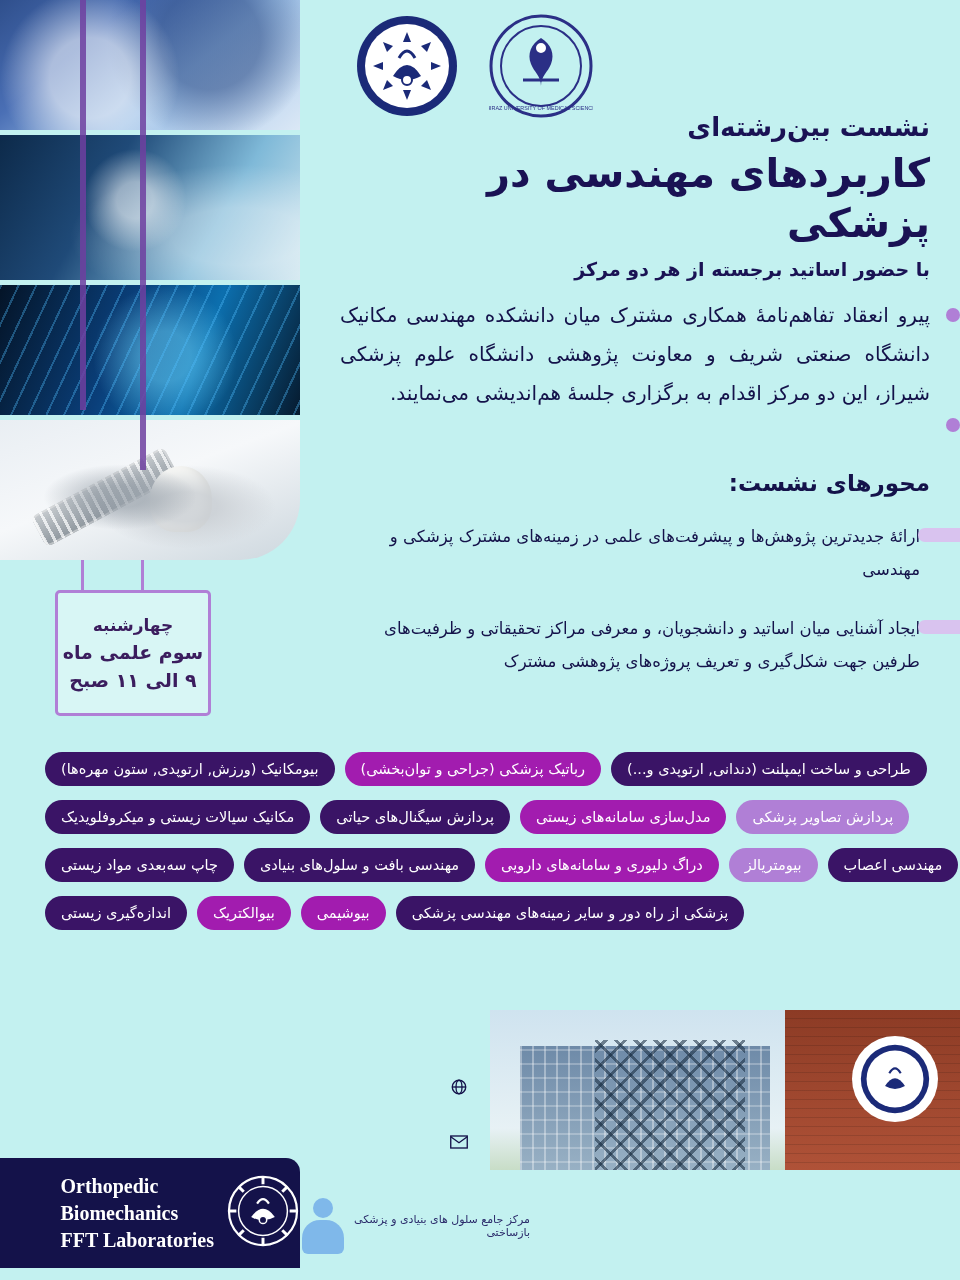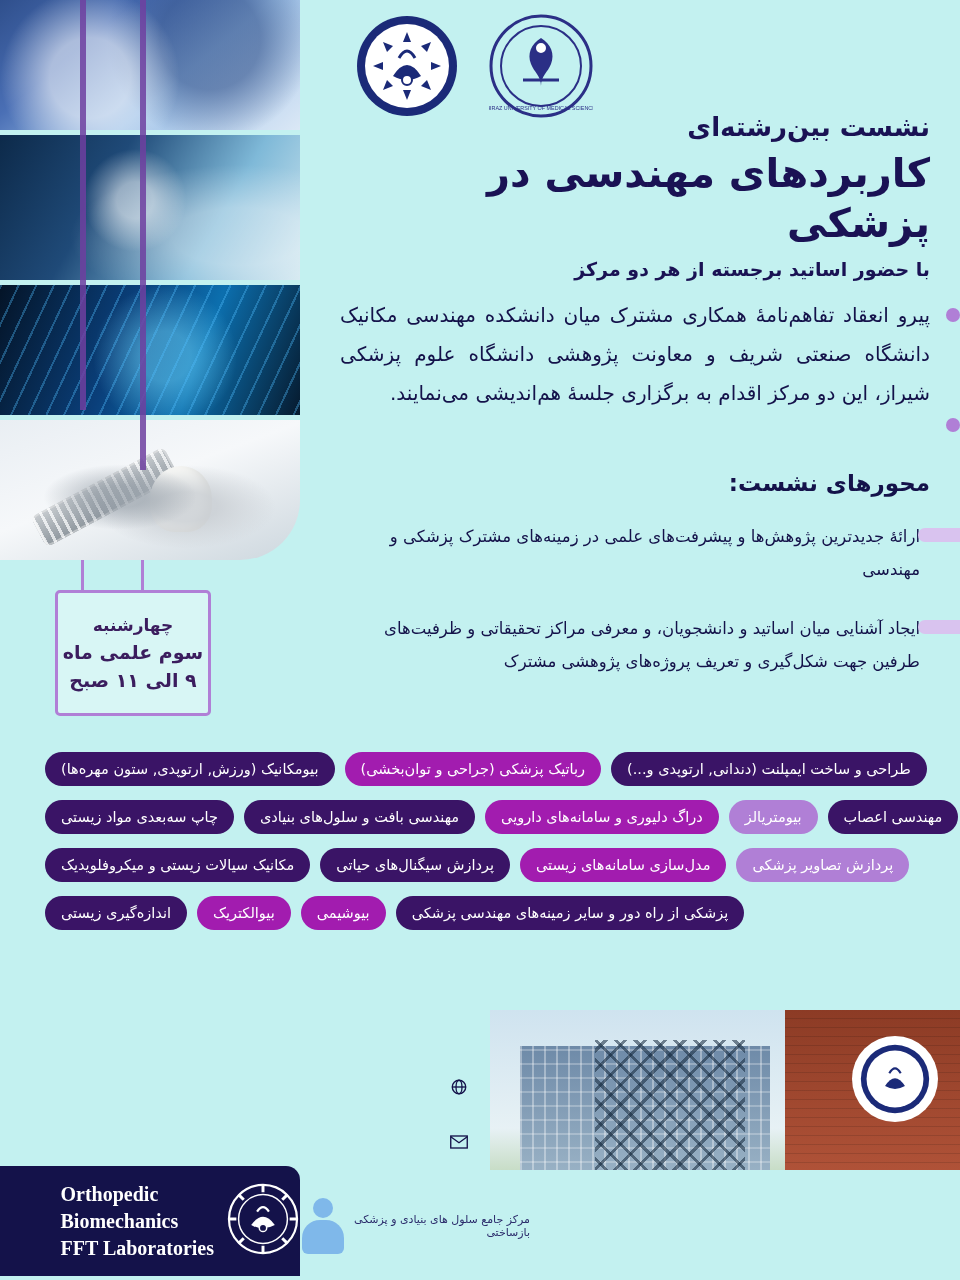--- a/index.html
+++ b/index.html
@@ -100,21 +100,21 @@
     background:radial-gradient(circle at 10% 60%,#f0a02a 0 4px,transparent 5px),
                radial-gradient(circle at 22% 40%,#e8621f 0 4px,transparent 5px),
                radial-gradient(circle at 34% 70%,#f2b431 0 4px,transparent 5px),
                radial-gradient(circle at 48% 45%,#e8621f 0 4px,transparent 5px),
                radial-gradient(circle at 60% 65%,#f0a02a 0 4px,transparent 5px),
                radial-gradient(circle at 74% 42%,#f2b431 0 4px,transparent 5px),
                radial-gradient(circle at 88% 62%,#e8621f 0 4px,transparent 5px);}
 
   
   .bottombar{position:absolute;left:0;bottom:0;width:960px;height:110px;background:#c3f1f0;}
-  .labbox{position:absolute;left:0;bottom:4px;width:300px;height:110px;background:#14124a;border-top-right-radius:14px;
+  .labbox{position:absolute;left:0;bottom:12px;width:300px;height:110px;background:#14124a;border-top-right-radius:14px;
           display:flex;align-items:center;gap:12px;padding-left:16px;box-sizing:border-box;}
   .lab-text{color:#fff;text-align:left;direction:ltr;line-height:1.35;}
   .lab-text .l{font-size:20px;font-weight:bold;font-family:"Liberation Serif",serif;}
   .centerlogo{position:absolute;left:300px;bottom:14px;width:230px;height:80px;display:flex;align-items:center;justify-content:center;gap:10px;}
   .fa-seal-text{font-size:11px;color:#2b2b6b;}
   .person{width:46px;height:56px;position:relative;}
   .person .hd{position:absolute;left:13px;top:0;width:20px;height:20px;border-radius:50%;background:#7fb8ea;}
   .person .bd{position:absolute;left:2px;top:22px;width:42px;height:34px;border-radius:18px 18px 6px 6px;background:#7fb8ea;}
 </style>
 </head>
@@ -204,31 +204,31 @@
     </div>
   </div>
 
   <div class="chips">
     <div class="chip-row">
       <span class="chip c-dark">بیومکانیک (ورزش, ارتوپدی, ستون مهره‌ها)</span>
       <span class="chip c-mid">رباتیک پزشکی (جراحی و توان‌بخشی)</span>
       <span class="chip c-dark">طراحی و ساخت ایمپلنت (دندانی, ارتوپدی و...)</span>
     </div>
     <div class="chip-row">
+      <span class="chip c-dark">مکانیک سیالات زیستی و میکروفلویدیک</span>
+      <span class="chip c-dark">پردازش سیگنال‌های حیاتی</span>
+      <span class="chip c-mid">مدل‌سازی سامانه‌های زیستی</span>
+      <span class="chip c-light">پردازش تصاویر پزشکی</span>
+    </div>
+    <div class="chip-row">
       <span class="chip c-dark">چاپ سه‌بعدی مواد زیستی</span>
       <span class="chip c-dark">مهندسی بافت و سلول‌های بنیادی</span>
       <span class="chip c-mid">دراگ دلیوری و سامانه‌های دارویی</span>
       <span class="chip c-light">بیومتریالز</span>
       <span class="chip c-dark">مهندسی اعصاب</span>
-    </div>
-    <div class="chip-row">
-      <span class="chip c-dark">مکانیک سیالات زیستی و میکروفلویدیک</span>
-      <span class="chip c-dark">پردازش سیگنال‌های حیاتی</span>
-      <span class="chip c-mid">مدل‌سازی سامانه‌های زیستی</span>
-      <span class="chip c-light">پردازش تصاویر پزشکی</span>
     </div>
     <div class="chip-row">
       <span class="chip c-dark">اندازه‌گیری زیستی</span>
       <span class="chip c-mid">بیوالکتریک</span>
       <span class="chip c-mid">بیوشیمی</span>
       <span class="chip c-dark">پزشکی از راه دور و سایر زمینه‌های مهندسی پزشکی</span>
     </div>
   </div>
 
   <div class="contact">

